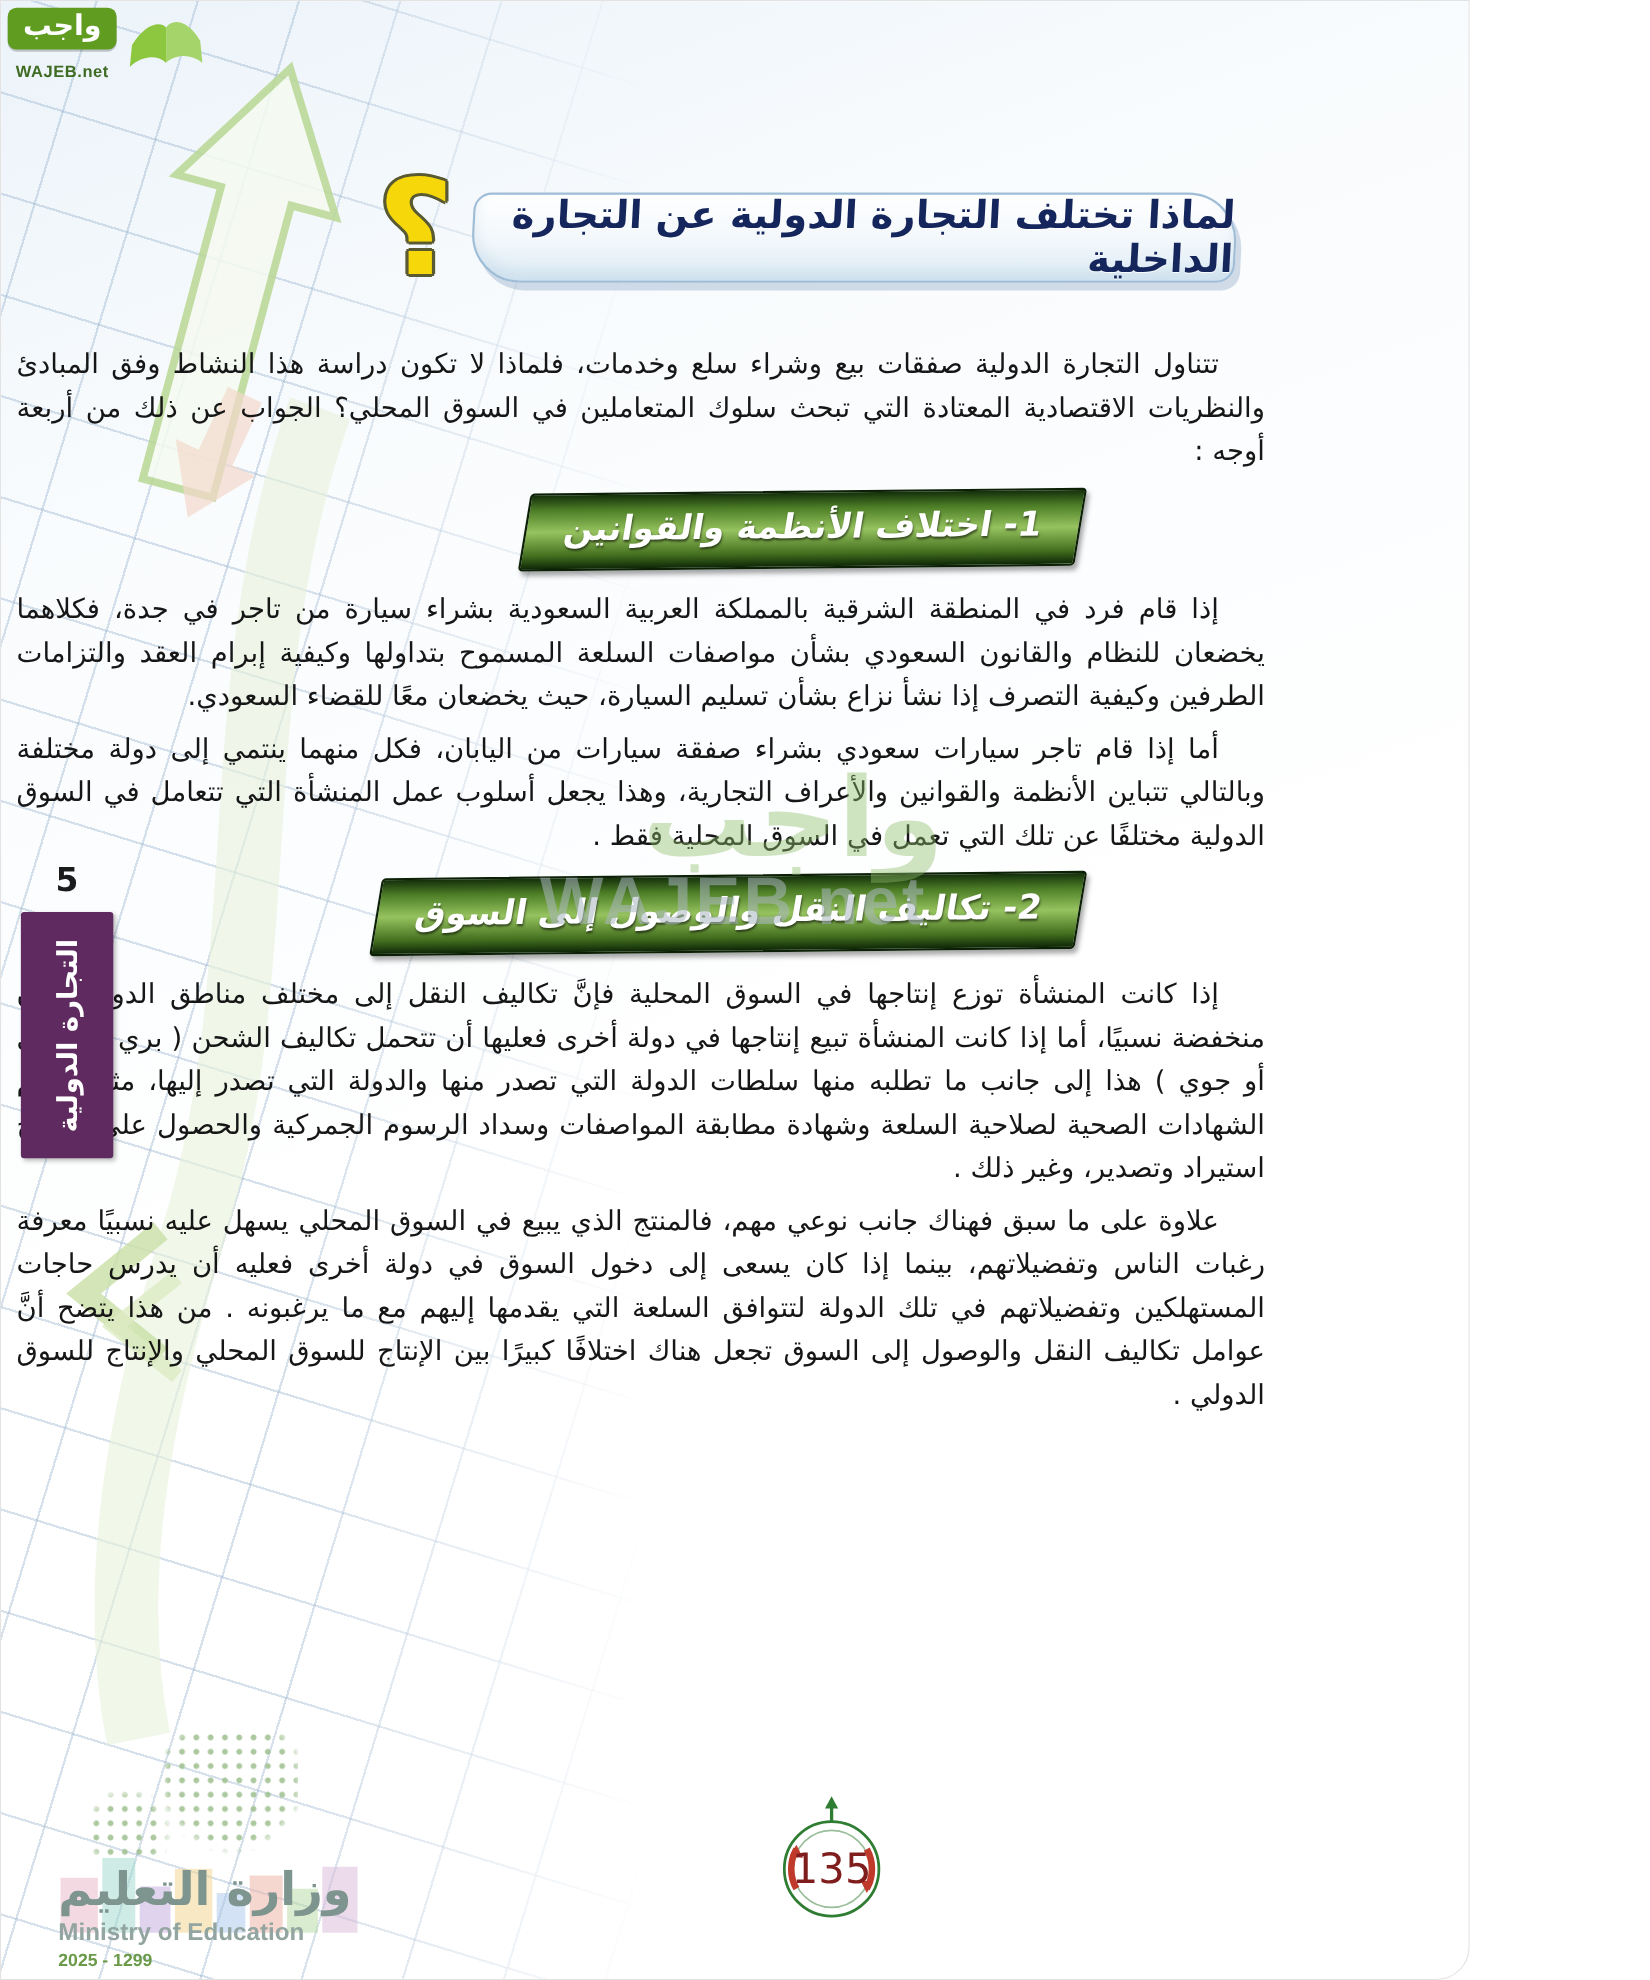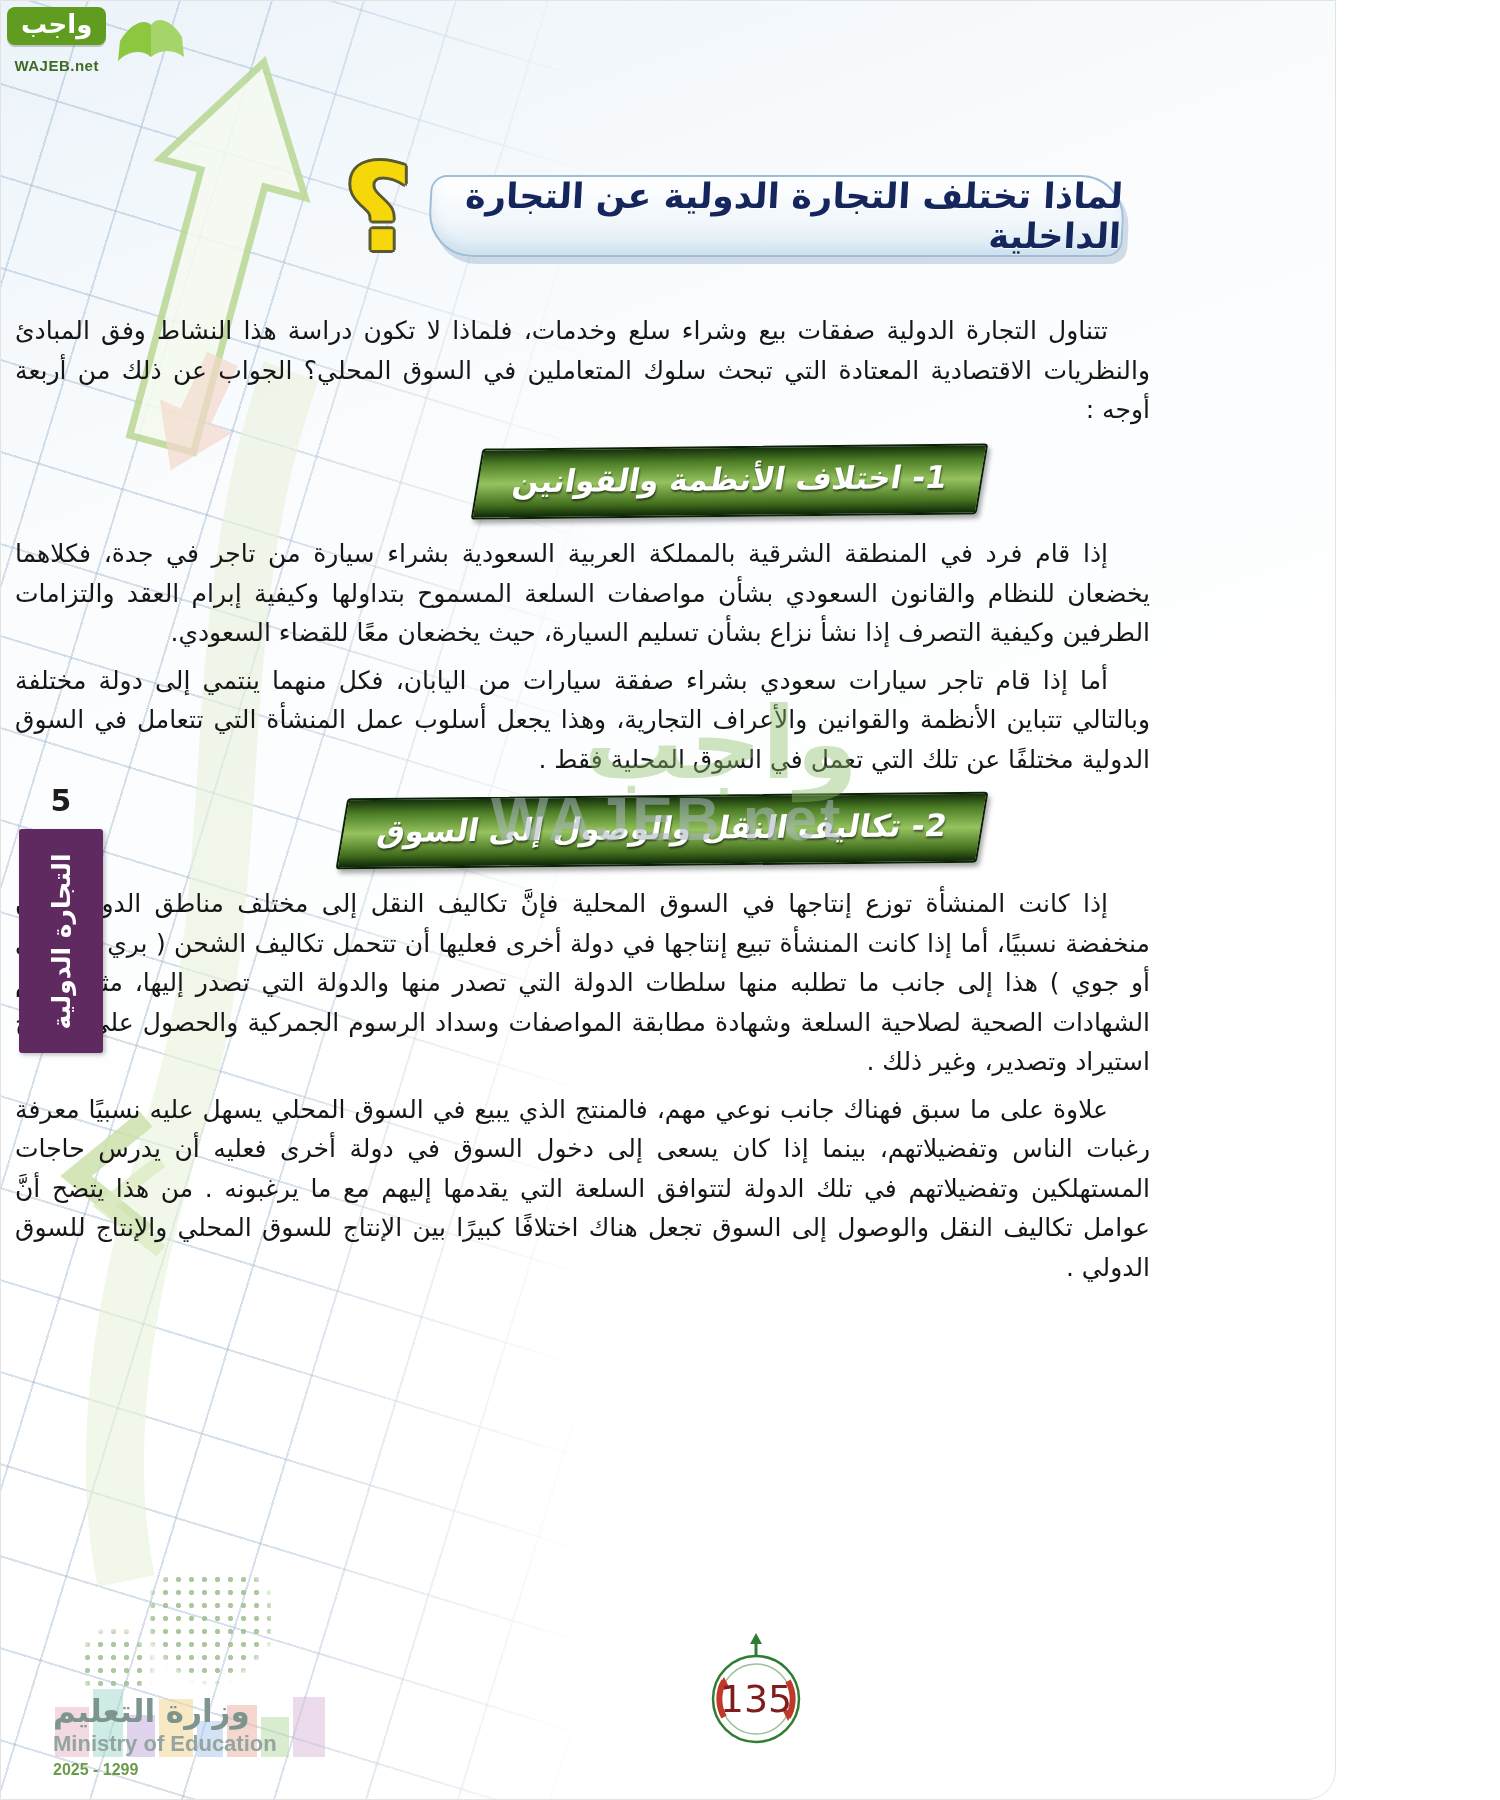--- a/index.html
+++ b/index.html
@@ -104,21 +104,21 @@
     width:190px; height:118px; margin-left:28px;
     background-image:radial-gradient(circle, #9dbf8e 2.3px, transparent 3px);
     background-size:13px 13px;
     -webkit-mask-image:radial-gradient(circle at 68% 38%, #000 38%, transparent 46%),
                        radial-gradient(circle at 18% 78%, #000 16%, transparent 23%);
             mask-image:radial-gradient(circle at 68% 38%, #000 38%, transparent 46%),
                        radial-gradient(circle at 18% 78%, #000 16%, transparent 23%);
     opacity:.85;
   }
   .buildings { position:absolute; left:0; top:96px; opacity:.5; }
-  .min-ar { position:relative; direction:rtl; text-align:left; font-size:31px; font-weight:bold; color:#7e948e; margin-top:2px; }
+  .min-ar { position:relative; direction:rtl; text-align:left; font-size:42px; font-weight:bold; color:#7e948e; margin-top:2px; }
   .min-en { position:relative; font-family:Liberation Sans, sans-serif; font-size:22px; font-weight:bold; color:#93a5a0; margin-top:2px; }
   .min-years { position:relative; font-family:"Liberation Sans", sans-serif; font-size:16px; font-weight:bold; color:#6a9a4a; margin-top:4px; }
 
   
   .pagenum { position:absolute; left:708px; top:1632px; width:94px; height:112px; z-index:4; }
   .pagenum .pn {
     position:absolute; left:0; top:20px; width:94px; height:92px;
     display:flex; align-items:center; justify-content:center;
     font-size:38px; font-weight:normal; color:#7f1d1d;
   }

